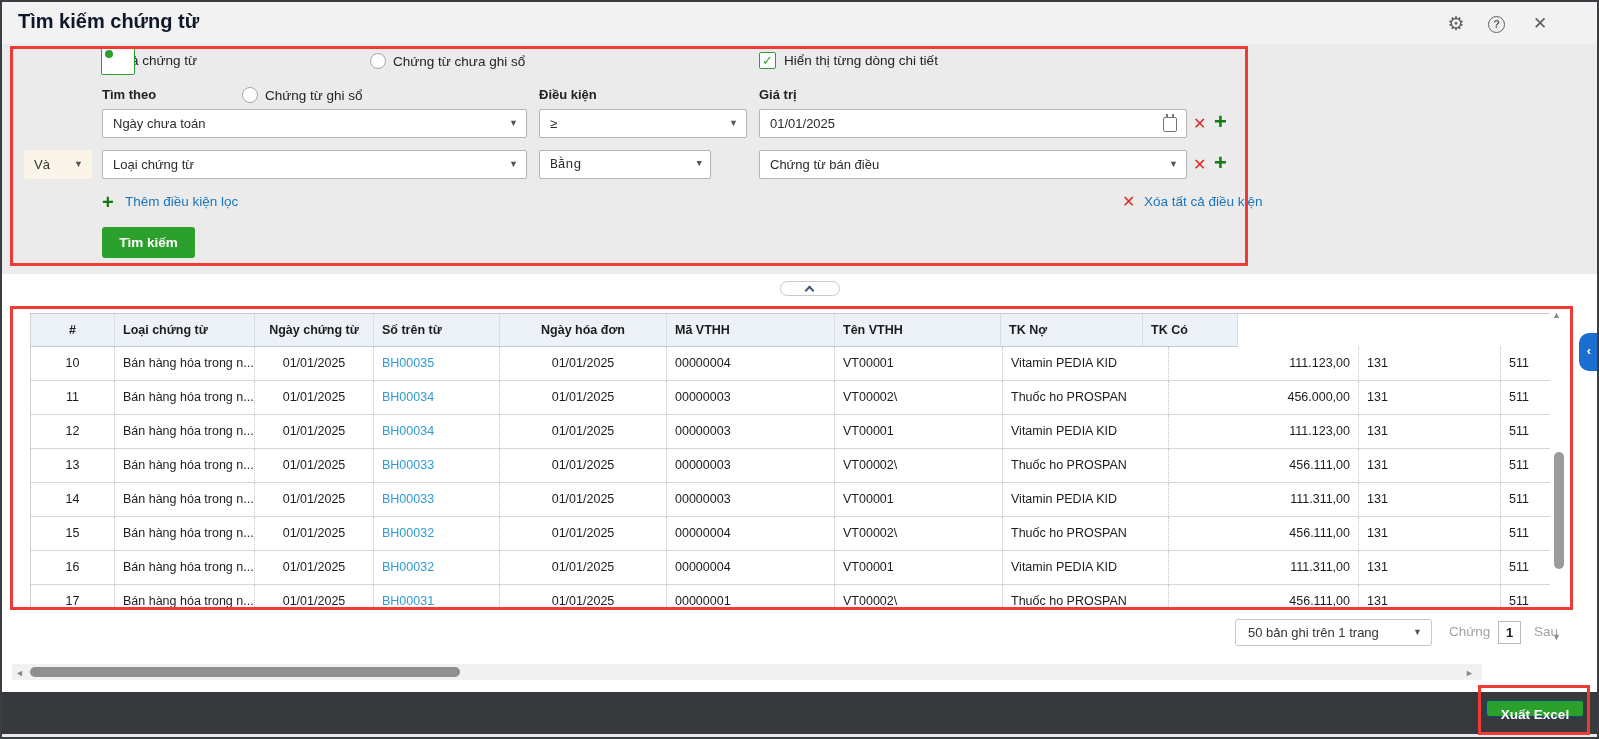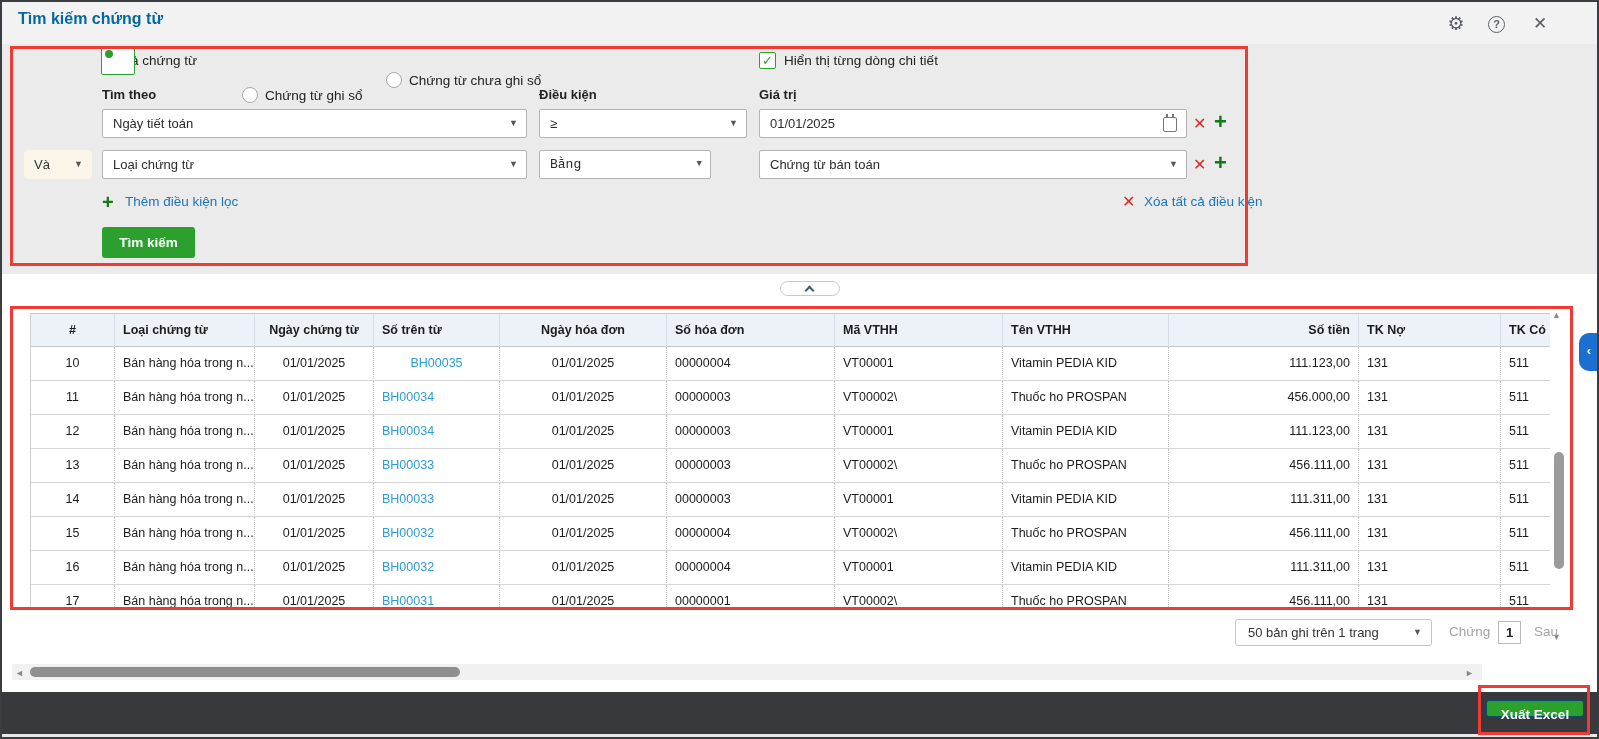--- a/index.html
+++ b/index.html
@@ -2,21 +2,21 @@
 <html><head>
 <meta charset="utf-8">
 <style>
   *{margin:0;padding:0;box-sizing:border-box;}
   html,body{width:1599px;height:739px;overflow:hidden;background:#fff;
     font-family:"Liberation Sans","DejaVu Sans",sans-serif;}
   .window{position:relative;width:1599px;height:739px;border:2px solid #3a3d41;background:#fff;overflow:hidden;}
 
   
   .titlebar{position:absolute;left:0;top:0;width:100%;height:42px;background:#f2f2f2;}
-  .title{position:absolute;left:16px;top:8px;font-size:16px;font-weight:bold;color:#0369a1;}
+  .title{position:absolute;left:16px;top:8px;font-size:20px;font-weight:bold;color:#0f172a;}
   .tb-icon{position:absolute;top:11px;width:22px;height:22px;color:#5c6066;font-size:19px;line-height:22px;text-align:center;cursor:pointer;}
   .help-circle{top:14px;width:17px;height:17px;border:1.7px solid #5c6066;border-radius:50%;font-size:11px;font-weight:bold;line-height:14px;}
 
   
   .filter-bg{position:absolute;left:0;top:42px;width:100%;height:230px;background:#ebebeb;}
   .flabel{position:absolute;font-size:13px;font-weight:bold;color:#222;}
   .radio-item{position:absolute;top:51px;display:flex;align-items:center;gap:7px;font-size:13.5px;color:#222;}
   .radio{width:16px;height:16px;border-radius:50%;background:#fff;border:1px solid #a8a8a8;position:relative;}
   .radio.sel{border:1.5px solid #2ba02f;}
   .radio.sel::after{content:"";position:absolute;left:3px;top:3px;width:8px;height:8px;border-radius:50%;background:#2ba02f;}
@@ -81,36 +81,36 @@
   <div class="filter-bg"></div>
 
   <div class="radio-item" style="left:99px;">
     <span class="radio sel"></span>
     <span>Tất cả chứng từ</span>
   </div>
   <div class="radio-item" style="left:240px;margin-top:34px;">
     <span class="radio"></span>
     <span>Chứng từ ghi sổ</span>
   </div>
-  <div class="radio-item" style="left:384px;margin-top:19px;">
+  <div class="radio-item" style="left:368px;">
     <span class="radio"></span>
     <span>Chứng từ chưa ghi sổ</span>
   </div>
 
   <div class="chk-item" style="left:757px;">
     <span class="chk">✓</span>
     <span>Hiển thị từng dòng chi tiết</span>
   </div>
 
   <div class="flabel" style="left:100px;top:85px;">Tìm theo</div>
   <div class="flabel" style="left:537px;top:85px;">Điều kiện</div>
   <div class="flabel" style="left:757px;top:85px;text-align:center;">Giá trị</div>
 
   <div class="sel" style="left:100px;top:107px;width:425px;">
-    <span>Ngày tiết toán</span>
+    <span>Ngày chưa toán</span>
     <span class="arr">▼</span>
   </div>
   <div class="sel" style="left:537px;top:107px;width:208px;">
     <span>≥</span>
     <span class="arr">▼</span>
   </div>
   <div class="sel" style="left:757px;top:107px;width:428px;">
     <span>01/01/2025</span>
     <span class="cal"></span>
   </div>
@@ -123,21 +123,21 @@
   </div>
   <div class="sel" style="left:100px;top:148px;width:425px;">
     <span>Loại chứng từ</span>
     <span class="arr">▼</span>
   </div>
   <div class="sel" style="left:537px;top:148px;width:172px;font-family:Liberation Mono, monospace;">
     <span>Bằng</span>
     <span class="arr">▼</span>
   </div>
   <div class="sel" style="left:757px;top:148px;width:428px;">
-    <span>Chứng từ bán toán</span>
+    <span>Chứng từ bán điều</span>
     <span class="arr">▼</span>
   </div>
   <span class="icon-x" style="left:1191px;top:154px;">✕</span>
   <span class="icon-plus" style="left:1212px;top:151px;">+</span>
 
   <span class="icon-plus" style="left:100px;top:190px;font-size:20px;">+</span>
   <span class="blue-link" style="position:absolute;left:123px;top:192px;">Thêm điều kiện lọc</span>
   <span class="icon-x" style="left:1120px;top:191px;">✕</span>
   <span class="blue-link" style="position:absolute;left:1142px;top:192px;">Xóa tất cả điều kiện</span>
 
@@ -147,32 +147,30 @@
     <span class="chev"></span>
   </div>
 
   <div class="grid-wrap" id="grid">
       <div class="trow">
         <div class="cell hcell c" style="width: 84px;">#</div>
         <div class="cell hcell l" style="width: 140px;">Loại chứng từ</div>
         <div class="cell hcell c" style="width: 119px;">Ngày chứng từ</div>
         <div class="cell hcell l" style="width: 126px;">Số trên từ</div>
         <div class="cell hcell c" style="width: 167px;">Ngày hóa đơn</div>
-        <div class="cell hcell l" style="width: 168px;">Số hóa đơn</div>
         <div class="cell hcell l" style="width: 168px;">Mã VTHH</div>
         <div class="cell hcell l" style="width: 166px;">Tên VTHH</div>
-        <div class="cell hcell r" style="width: 190px;">Số tiền</div>
         <div class="cell hcell l" style="width: 142px;">TK Nợ</div>
         <div class="cell hcell l" style="width: 95px;">TK Có</div>
       </div>
       <div class="trow">
         <div class="cell c" style="width: 84px;">10</div>
         <div class="cell l" style="width: 140px;">Bán hàng hóa trong n...</div>
         <div class="cell c" style="width: 119px;">01/01/2025</div>
-        <div class="cell l lnk" style="width: 126px; text-align: center;">BH00035</div>
+        <div class="cell l lnk" style="width: 126px;">BH00035</div>
         <div class="cell c" style="width: 167px;">01/01/2025</div>
         <div class="cell l" style="width: 168px;">00000004</div>
         <div class="cell l" style="width: 168px;">VT00001</div>
         <div class="cell l" style="width: 166px;">Vitamin PEDIA KID</div>
         <div class="cell r" style="width: 190px;">111.123,00</div>
         <div class="cell l" style="width: 142px;">131</div>
         <div class="cell l" style="width: 95px;">511</div>
       </div>
       <div class="trow">
         <div class="cell c" style="width: 84px;">11</div>

